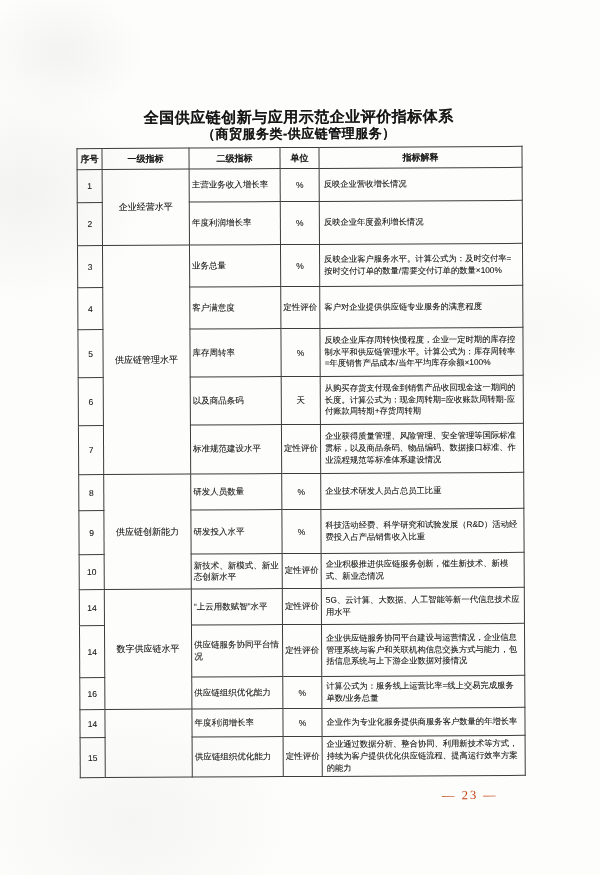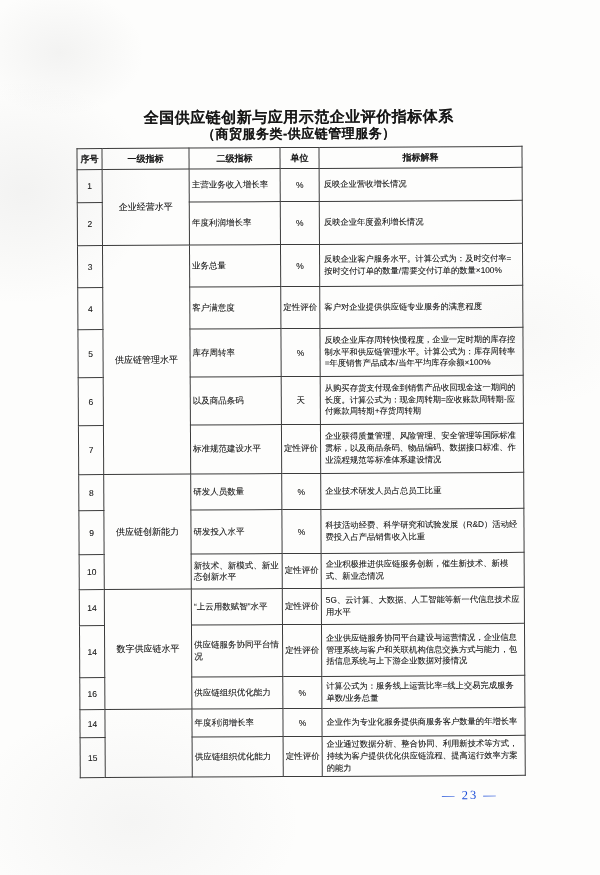--- a/index.html
+++ b/index.html
@@ -38,21 +38,21 @@
     text-shadow:0 0 0.4px rgba(0,0,0,0.4);
   }
   th{font-weight:bold;font-size:9px;text-align:center;color:#1d1d1d;}
   .c-no{text-align:center;}
   .c-group{text-align:center;font-size:9px;}
   .c-ind{text-align:left;line-height:1.35;}
   .c-unit{text-align:center;}
   .c-exp{text-align:left;padding:2px 4px;font-size:8.3px;line-height:1.42;}
   .pageno{
     position:absolute;top:789px;left:408px;width:120px;text-align:center;
-    font-family:"Liberation Serif",serif;font-size:12.5px;color:#1d4ed8;letter-spacing:2px;
+    font-family:"Liberation Serif",serif;font-size:12.5px;color:#c2410c;letter-spacing:2px;
   }
 </style>
 </head>
 <body>
 
 <div class="content">
 
   <div class="title">全国供应链创新与应用示范企业评价指标体系</div>
   <div class="subtitle">（商贸服务类-供应链管理服务）</div>
 

